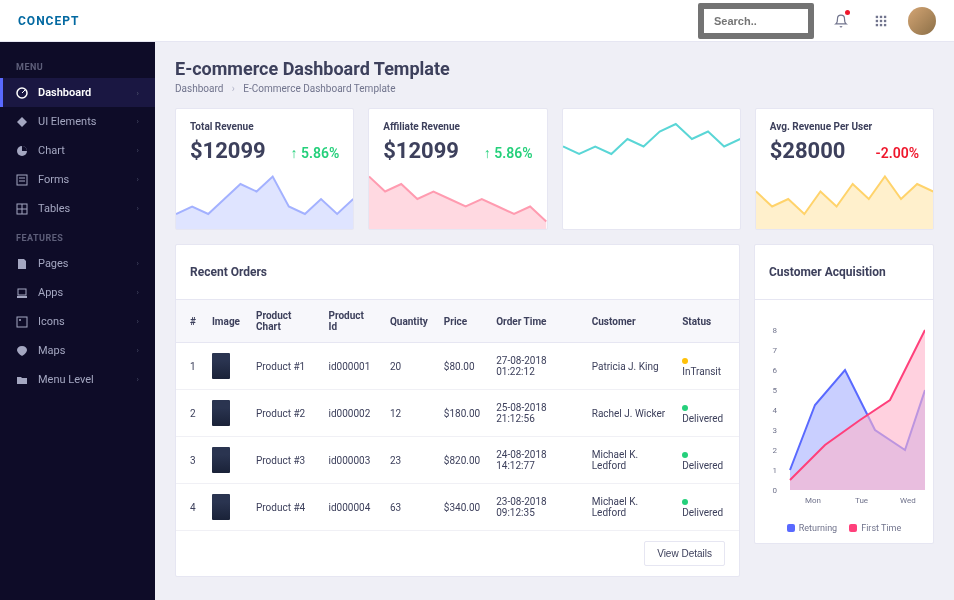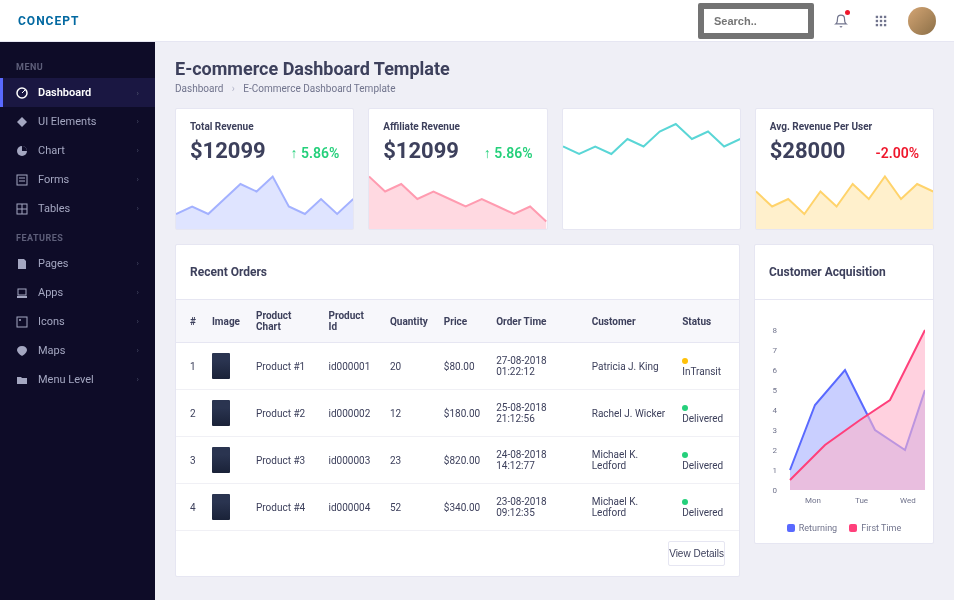--- a/index.html
+++ b/index.html
@@ -38,21 +38,21 @@
 .card-title { font-size: 12px; font-weight: 700; padding: 20px 14px; border-bottom: 1px solid #e6e6f2; color: #3d405c; }
 table { width: 100%; border-collapse: collapse; font-size: 10px; }
 th { text-align: left; padding: 10px 8px; background: #f7f7fb; font-weight: 700; color: #3d405c; border-bottom: 1px solid #e6e6f2; }
 td { padding: 10px 8px; border-bottom: 1px solid #f0f0f5; color: #3d405c; }
 th:first-child, td:first-child { padding-left: 14px; }
 .prod-img { width: 18px; height: 26px; background: linear-gradient(to bottom, #2a3450 30%, #1a2238 100%); border-radius: 1px; }
 .status-dot { display: inline-block; width: 6px; height: 6px; border-radius: 50%; margin-right: 4px; vertical-align: middle; }
 .status-dot.transit { background: #ffc108; }
 .status-dot.delivered { background: #25d07b; }
 .view-details { text-align: right; padding: 10px 14px; }
-.view-btn { border: 1px solid #e6e6f2; background: #fff; padding: 6px 0; font-size: 10px; border-radius: 2px; cursor: pointer; color: #3d405c; }
+.view-btn { border: 1px solid #e6e6f2; background: #fff; padding: 6px 12px; font-size: 10px; border-radius: 2px; cursor: pointer; color: #3d405c; }
 .acq-card { width: 180px; background: #fff; border: 1px solid #e6e6f2; border-radius: 2px; }
 .acq-chart { padding: 10px; }
 .legend { display: flex; gap: 12px; justify-content: center; padding: 0 10px 10px; font-size: 9px; color: #71748d; }
 .legend-item { display: flex; align-items: center; gap: 4px; }
 .legend-swatch { width: 8px; height: 8px; border-radius: 2px; }
 .axis-label { font-size: 8px; fill: #71748d; }
 </style>
 </head>
 <body>
 
@@ -300,21 +300,21 @@
                 <td>Michael K. Ledford</td>
                 <td><span class="status-dot delivered"></span>Delivered</td>
               </tr>
               <tr>
                 <td>4</td>
                 <td>
                   <div class="prod-img"></div>
                 </td>
                 <td>Product #4</td>
                 <td>id000004</td>
-                <td>52</td>
+                <td>63</td>
                 <td>$340.00</td>
                 <td>23-08-2018 09:12:35</td>
                 <td>Michael K. Ledford</td>
                 <td><span class="status-dot delivered"></span>Delivered</td>
               </tr>
             </tbody>
         </table>
         <div class="view-details">
           <button class="view-btn">View Details</button>
         </div>

